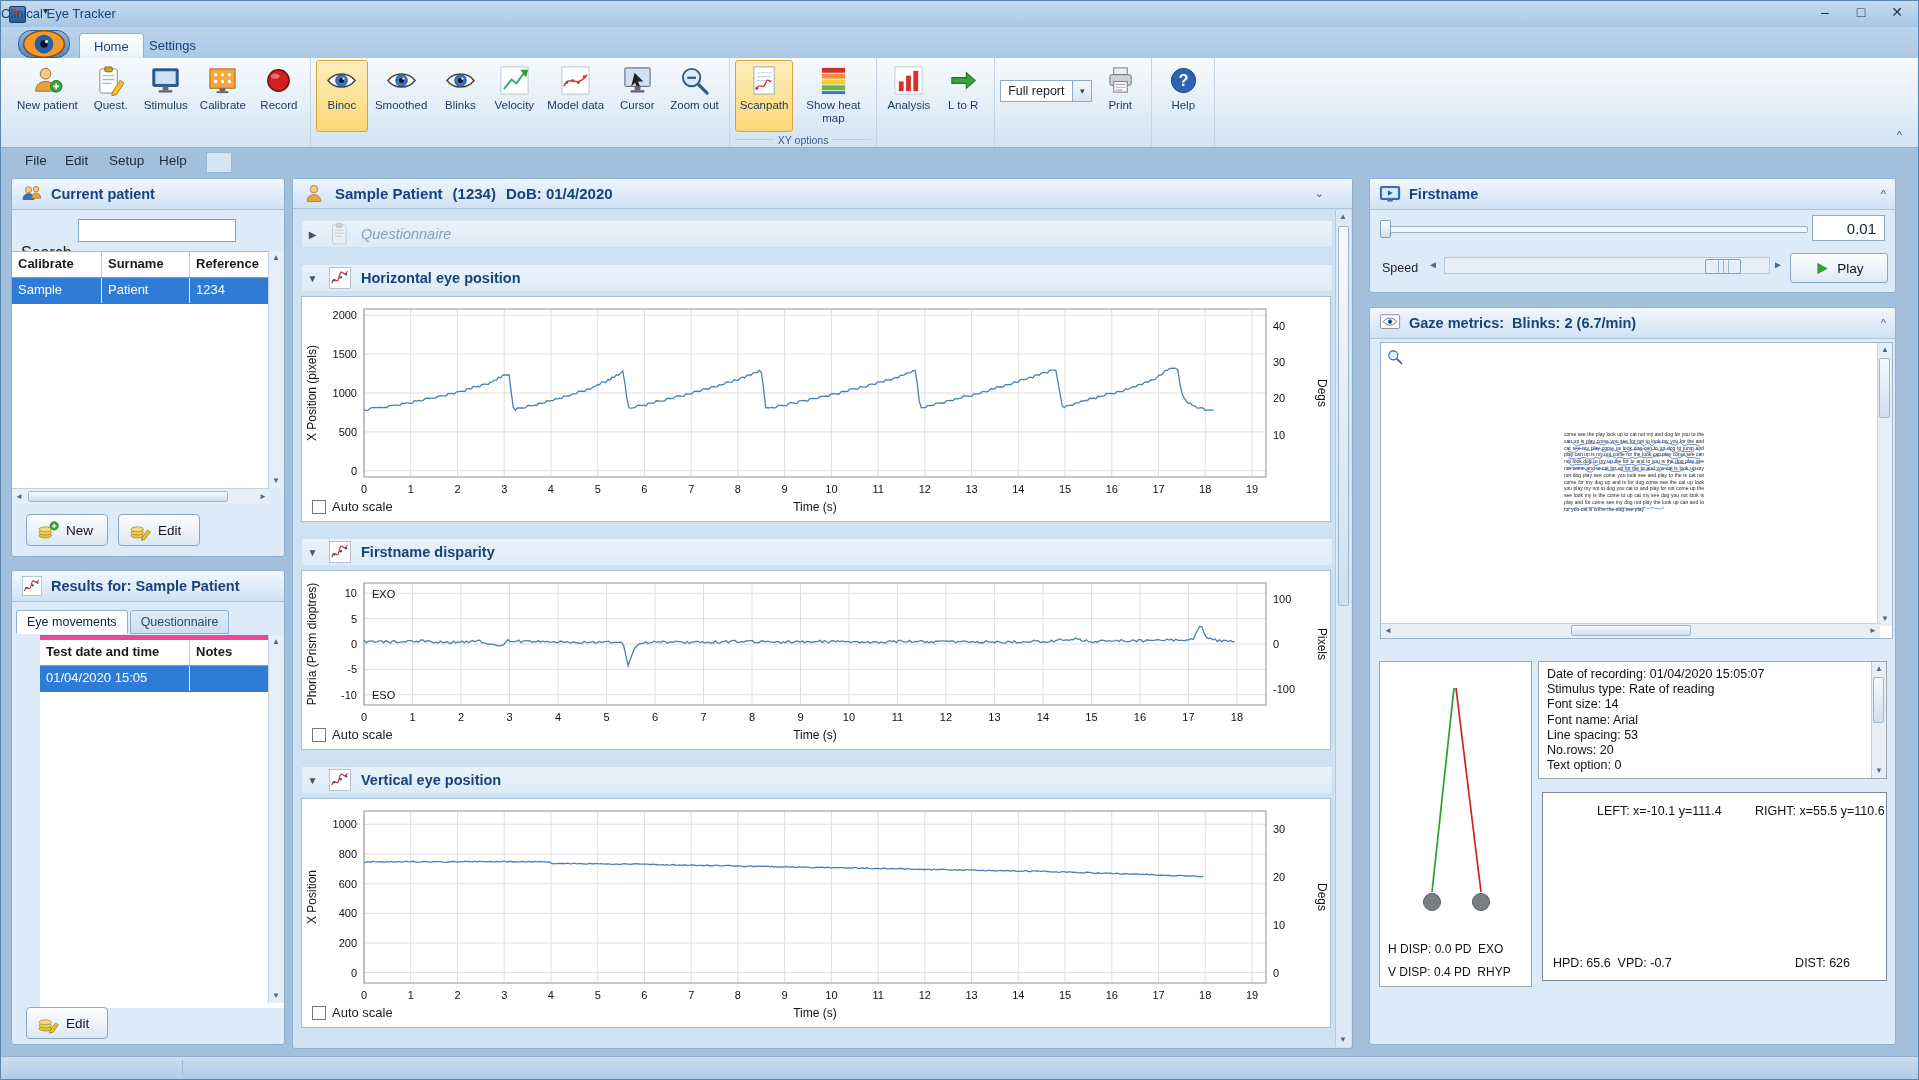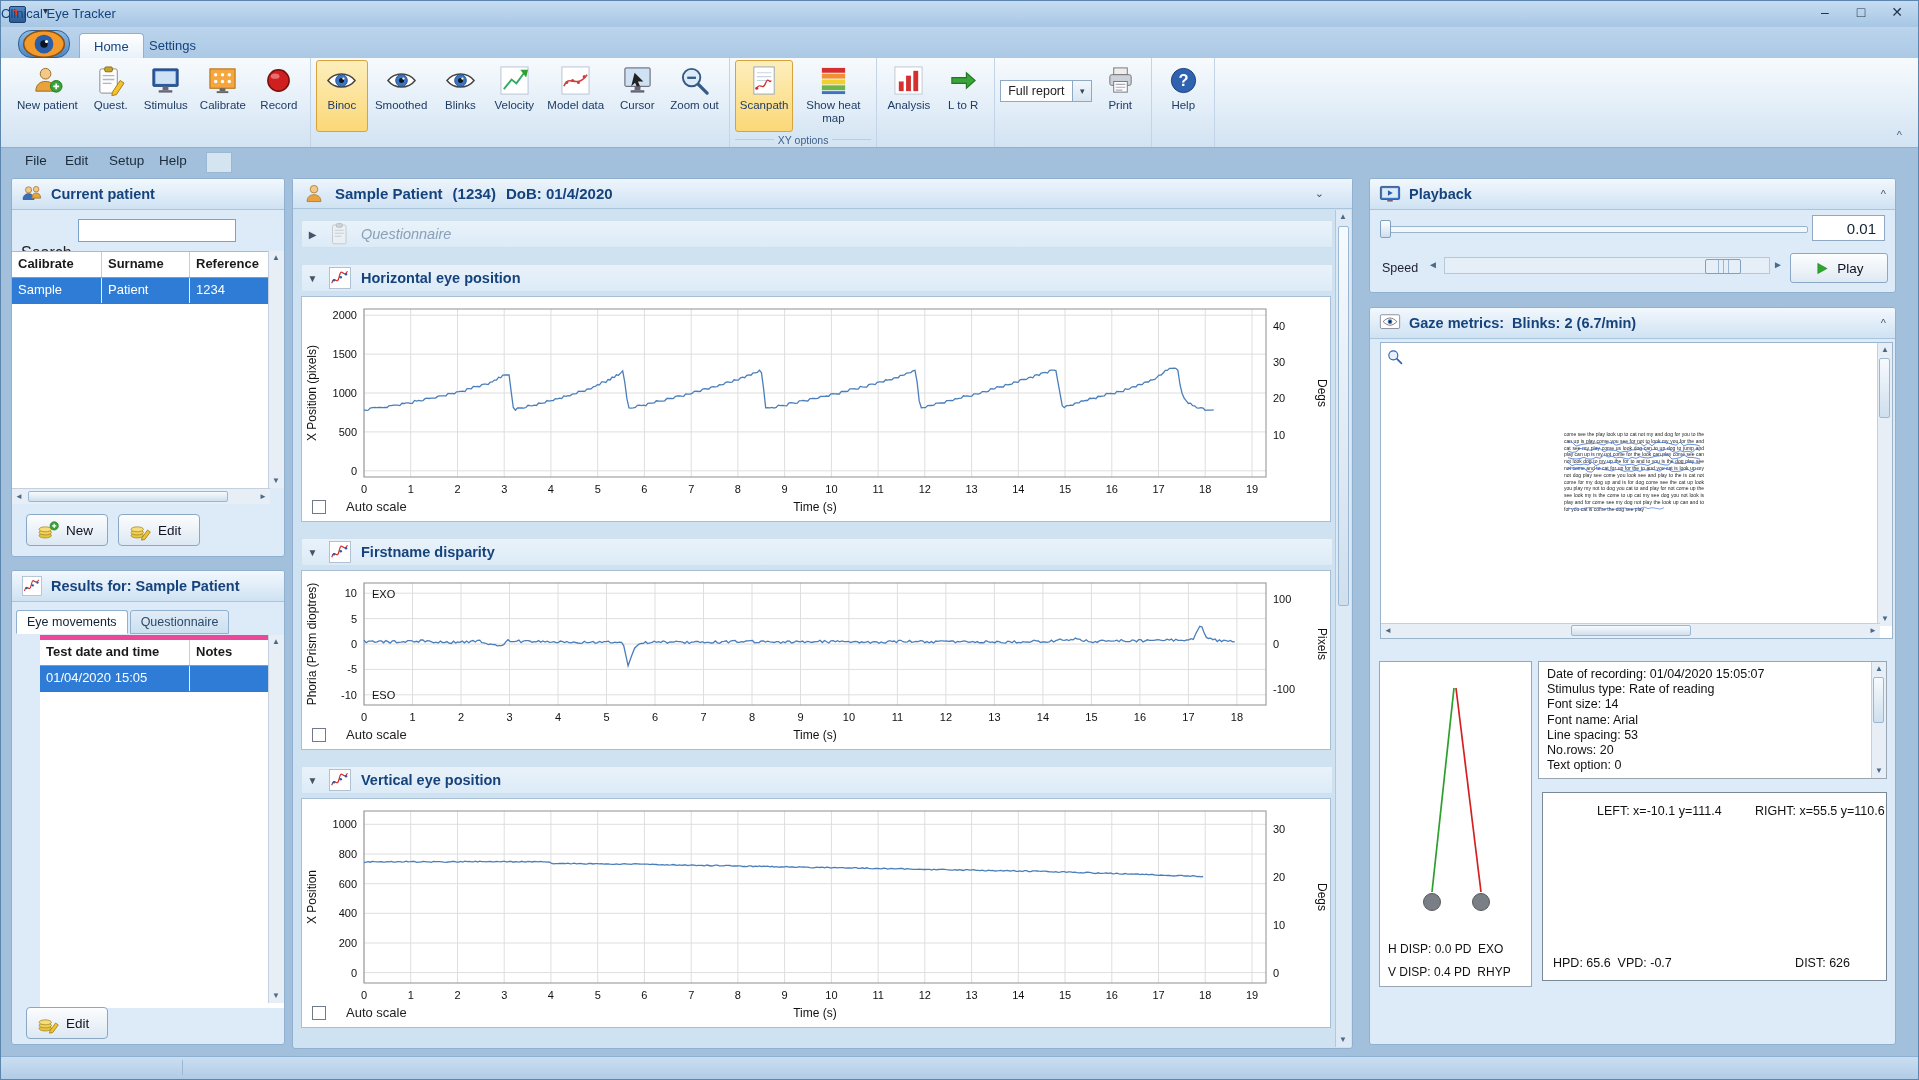--- a/index.html
+++ b/index.html
@@ -80,21 +80,21 @@
   #patient-chev{position:absolute;right:28px;top:8px;font-size:11px;color:#456;font-weight:normal;}
   #sections{position:absolute;left:8px;top:41px;width:1032px;}
   .sec-head{display:flex;align-items:center;gap:9px;height:28px;margin-top:16px;background:linear-gradient(#e9f2fa,#dcebf7);border:1px solid #cfe0ef;border-radius:2px;padding:0 4px;box-sizing:border-box;}
   .sec-head.first{margin-top:0;}
   .sec-arrow{font-size:10px;color:#456;width:13px;text-align:center;}
   .sec-title{font-size:14.5px;font-weight:bold;color:#16437c;}
   .sec-title.dis{color:#8aa0b8;font-style:italic;font-weight:normal;}
   .sec-head .icon{width:24px;height:24px;}
   .chart-block{position:relative;background:#fff;border:1px solid #a8bed4;margin-top:4px;width:1030px;box-sizing:border-box;}
   .chart-block svg{display:block;}
-  .autoscale{position:absolute;left:10px;bottom:7px;display:flex;align-items:center;gap:20px;font-size:13px;color:#222;}
+  .autoscale{position:absolute;left:10px;bottom:7px;display:flex;align-items:center;gap:6px;font-size:13px;color:#222;}
   .cb{width:14px;height:14px;background:#fff;border:1px solid #707a88;display:inline-block;box-sizing:border-box;}
   .tick{font-size:11px;fill:#111;font-family:"Liberation Sans",sans-serif;}
   .alab{font-size:12px;fill:#111;font-family:"Liberation Sans",sans-serif;}
   #main-scroll{position:absolute;right:1px;top:31px;bottom:1px;width:15px;background:#ddeaf6;border-left:1px solid #b4c8dc;}
   
   #panel-playback{left:1368px;top:177px;width:527px;height:115px;}
   #pb-track{position:absolute;left:12px;top:47px;width:424px;height:5px;background:#f2f7fb;border:1px solid #9ab4cc;border-radius:2px;}
   #pb-thumb{position:absolute;left:10px;top:41px;width:9px;height:16px;background:linear-gradient(#fdfefe,#cfdfee);border:1px solid #7fa0c0;border-radius:2px;}
   #pb-value{position:absolute;left:442px;top:36px;width:73px;height:26px;background:#fff;border:1px solid #8fa8c4;box-sizing:border-box;font-size:15px;text-align:right;padding:4px 8px 0 0;color:#123;}
   #speed-label{position:absolute;left:12px;top:82px;font-size:12.5px;color:#223;}
@@ -792,21 +792,21 @@
   <div class="panel" id="panel-playback">
     <div class="phead">
       <span class="icon" id="pbk-icon" style="width:22px;height:22px">
           <svg viewBox="0 0 32 32">
             <rect x="2" y="5" width="28" height="19" rx="2" fill="#3b76c4" stroke="#1b3c6e"></rect>
             <rect x="4.5" y="7.5" width="23" height="14" fill="#dcebf8"></rect>
             <path d="M13 10.5l7 4-7 4z" fill="#2b5ea7"></path>
             <rect x="12" y="24" width="8" height="3" fill="#667"></rect>
           </svg>
         </span>
-      <span>Playback</span>
+      <span>Firstname</span>
       <span class="chev">^</span>
     </div>
     <div id="pb-track"></div>
     <div id="pb-thumb"></div>
     <div id="pb-value">0.01</div>
     <span id="speed-label">Speed</span>
     <span class="sp-arrow" id="sp-left">◄</span>
     <div id="sp-track">
       <div id="sp-thumb"></div>
     </div>

